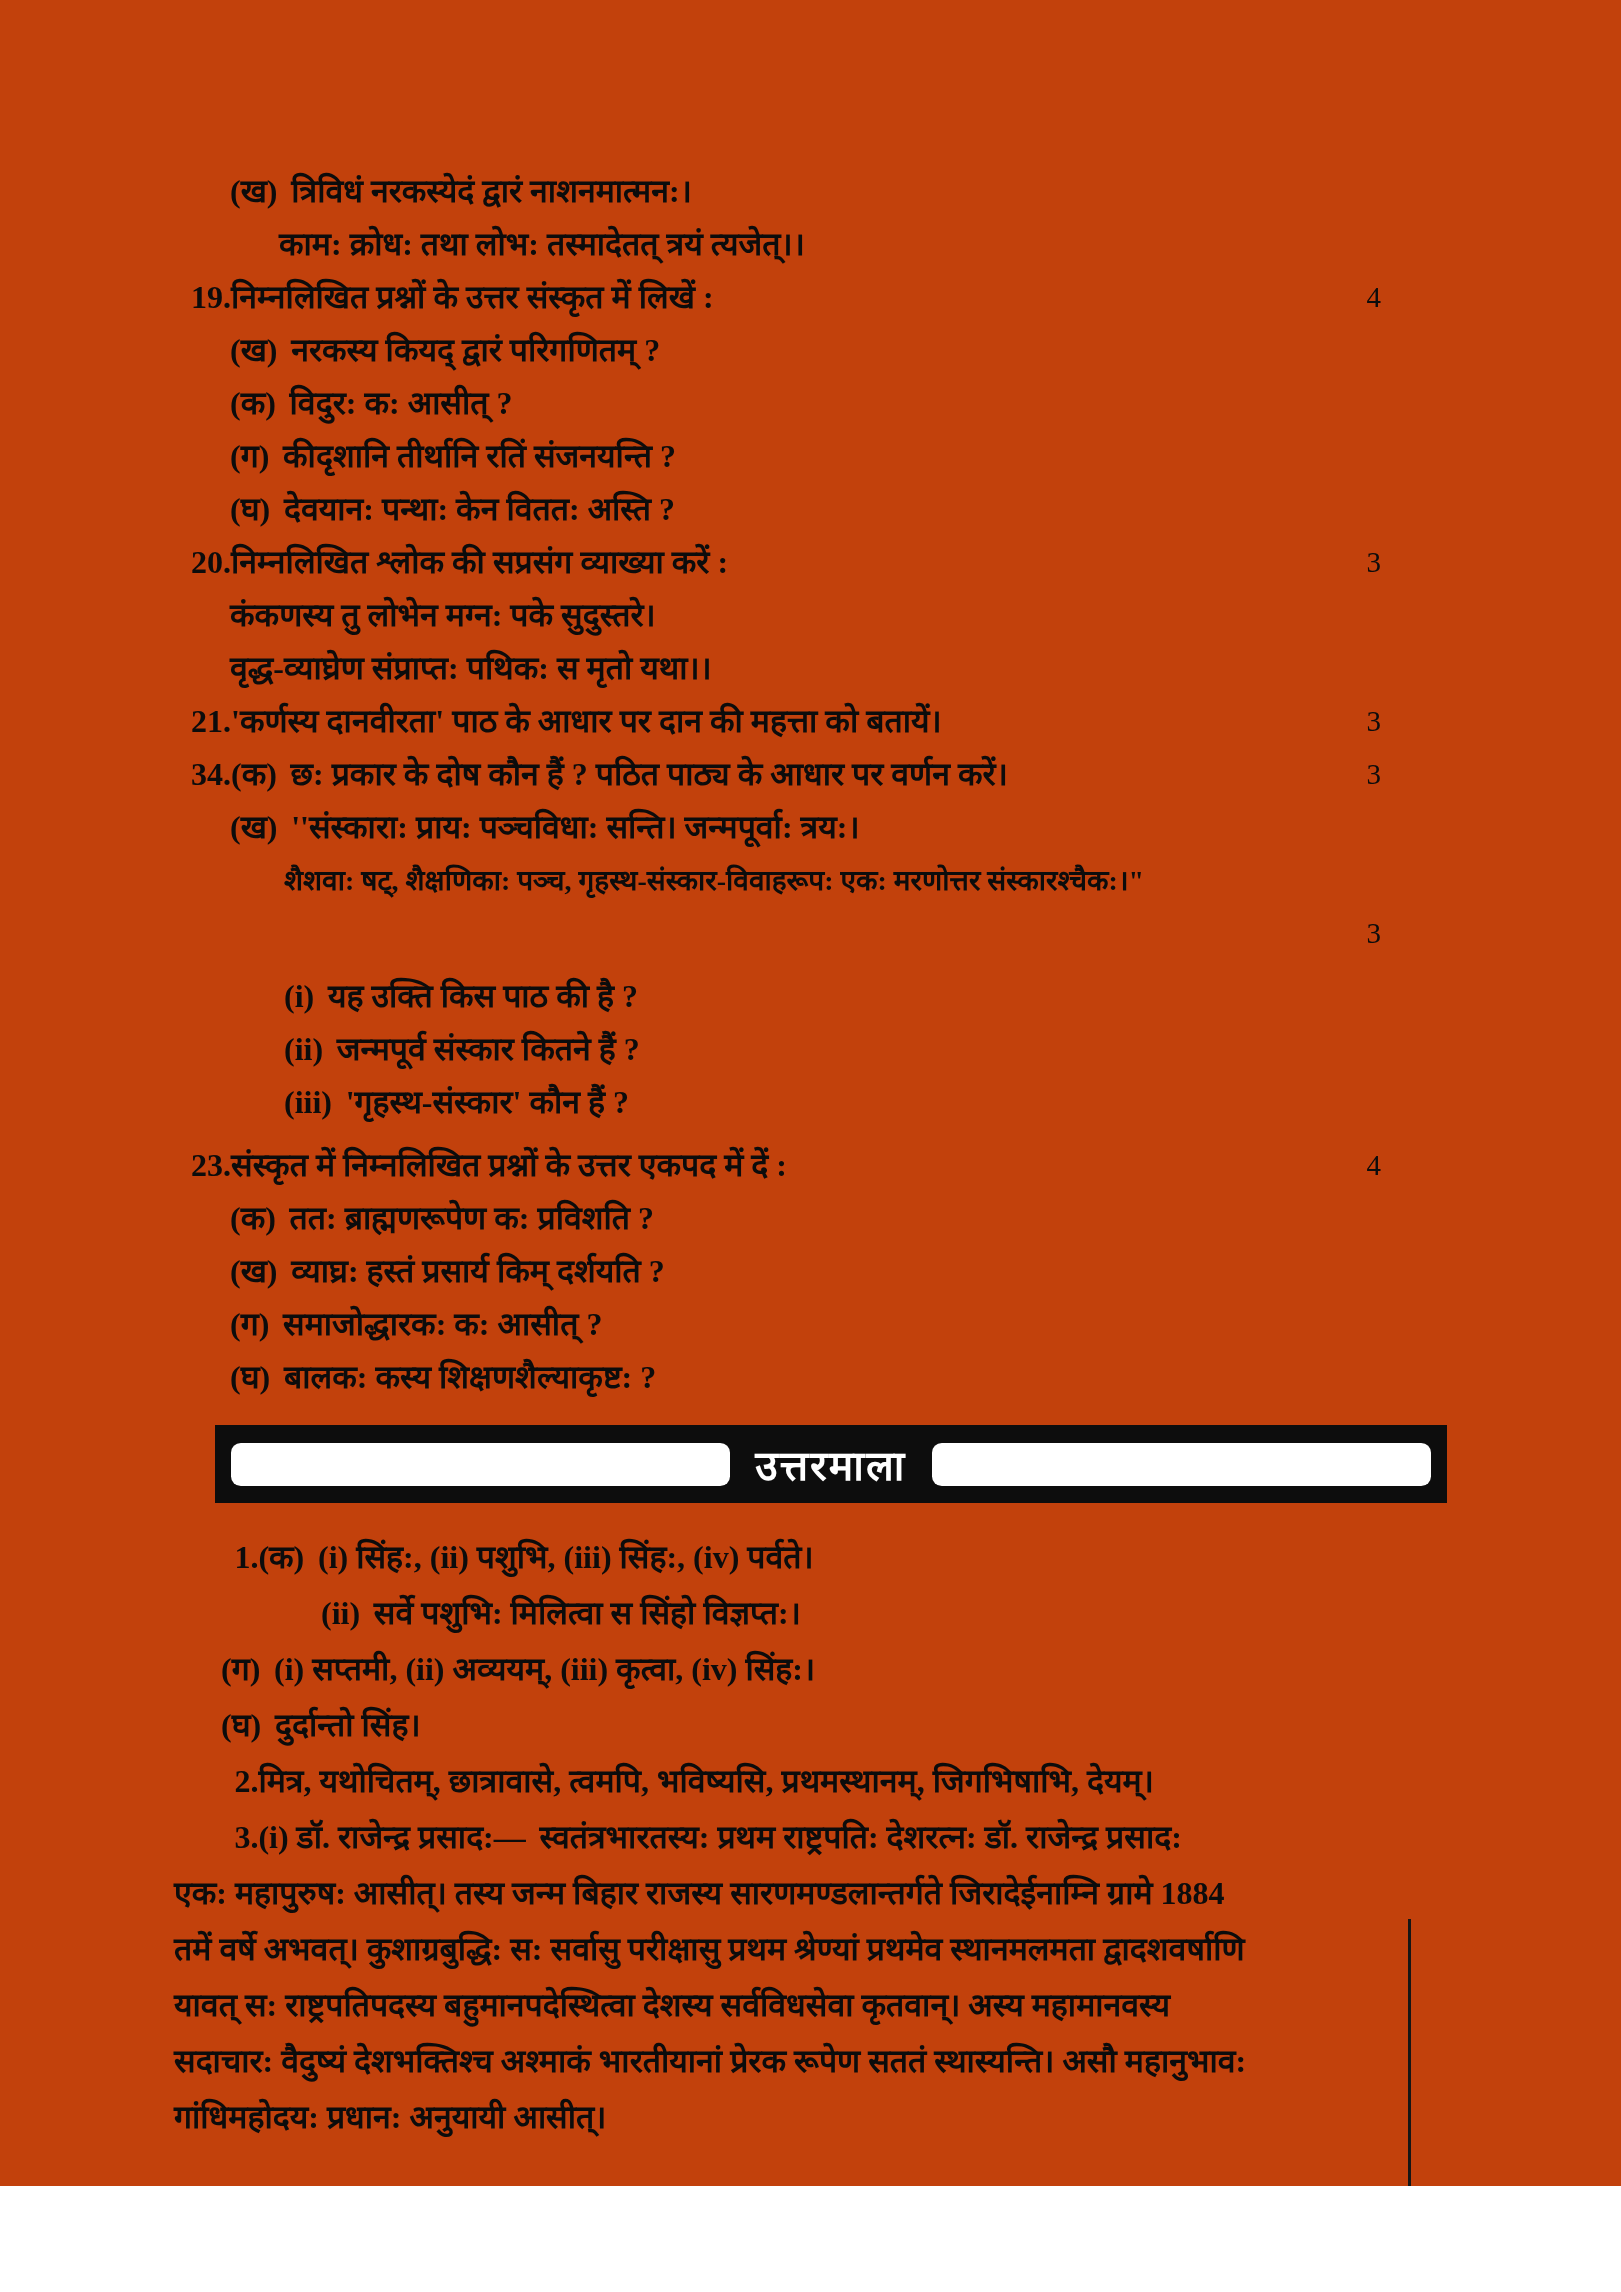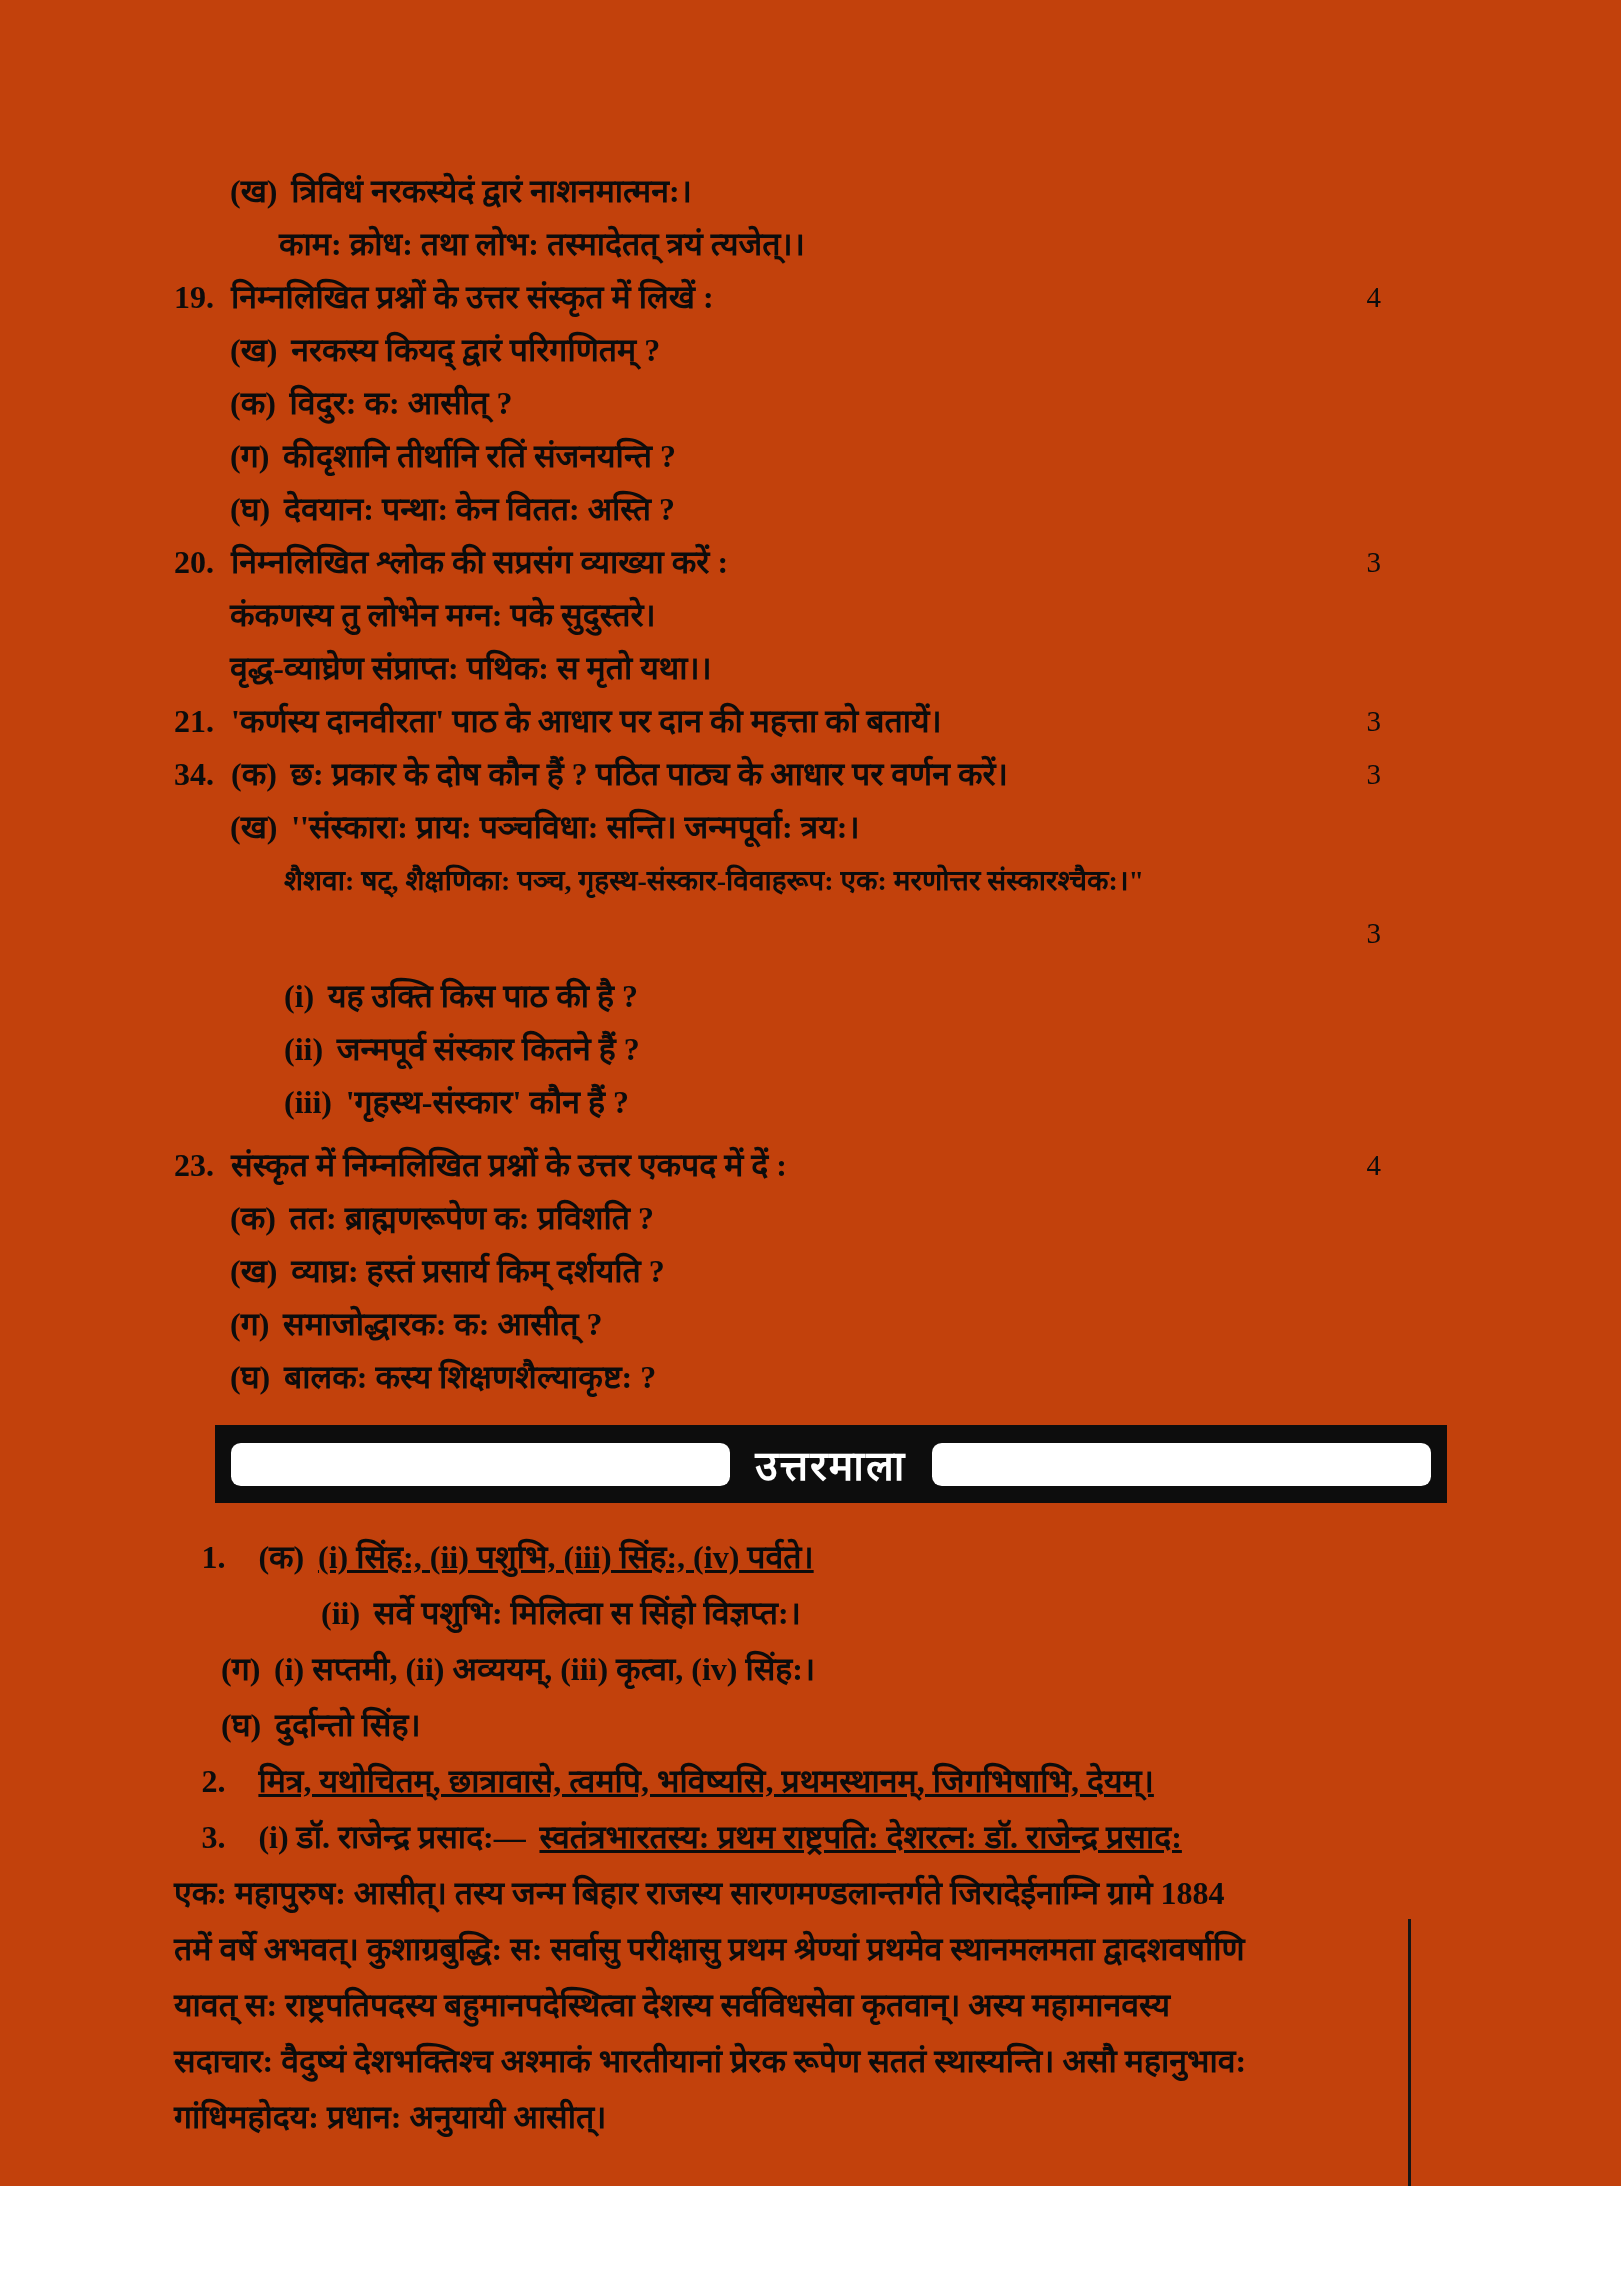--- a/index.html
+++ b/index.html
@@ -19,28 +19,28 @@
     margin-right:147px;
     padding-top:165px;
   }
   .row{
     position:relative;
     line-height:53px;
     font-size:32px;
     white-space:nowrap;
   }
   .ans .row{line-height:56px;}
-  .num{display:inline-block;min-width:57px;}
+  .num{display:inline-block;min-width:57px;text-align:right;}
   .lbl{display:inline-block;margin-right:13.7px;}
   .ind-a{padding-left:56px;}
   .ind-b{padding-left:105px;}
   .ind-c{padding-left:110px;}
   .ind-d{padding-left:147px;}
   .ind-e{padding-left:47px;}
-  .ind-f{padding-left:27.4px;text-decoration:underline;}
+  .ind-f{padding-left:27.4px;}
   .small{font-size:28px;}
   .mark{
     position:absolute;
     right:93px;
     top:0;
     font-size:29px;
     font-weight:400;
     font-family:"Liberation Serif","DejaVu Serif",serif;
   }
   .mark-only{height:53px;}

